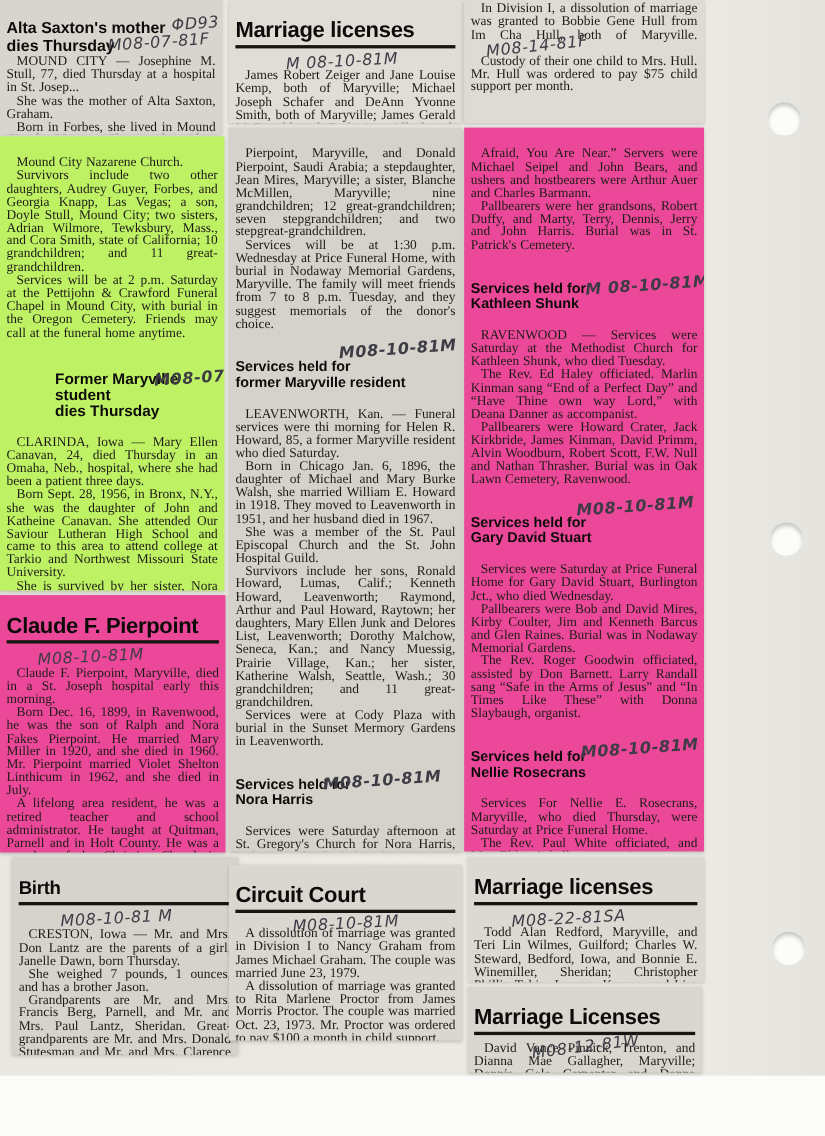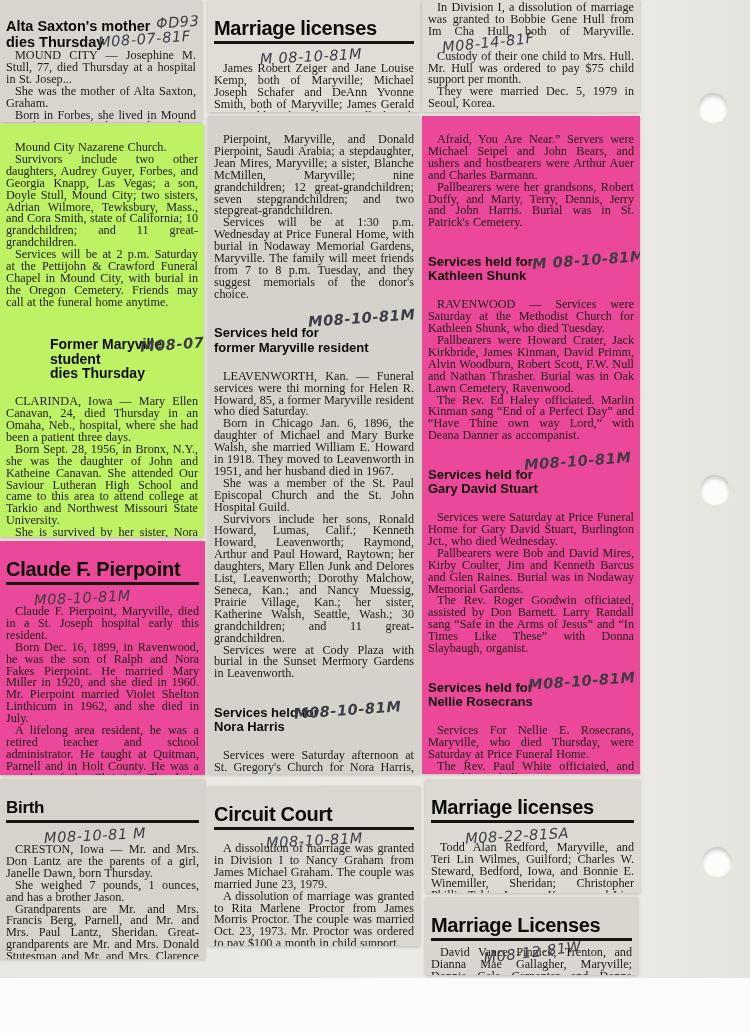--- a/index.html
+++ b/index.html
@@ -69,27 +69,27 @@
       <p class="para">She is survived by her sister, Nora Canavan, Clarinda.</p>
       <p class="para">Memorial services will be at 1 p.m. Saturday at Walker-Merrick Funeral Home, Clarinda.</p>
     </div>
 </div>
 
 <div class="clip" style="left:0;top:541px;width:205px;height:234px;background:#ec4899;">
   <div class="hl hl-lg">Claude F. Pierpoint</div>
   <div class="rule"></div>
   <span class="hand note-block" style="margin-left:28px;">M08-10-81M</span>
   <div>
-      <p class="para">Claude F. Pierpoint, Maryville, died in a St. Joseph hospital early this resident.</p>
+      <p class="para">Claude F. Pierpoint, Maryville, died in a St. Joseph hospital early this morning.</p>
       <p class="para">Born Dec. 16, 1899, in Ravenwood, he was the son of Ralph and Nora Fakes Pierpoint. He married Mary Miller in 1920, and she died in 1960. Mr. Pierpoint married Violet Shelton Linthicum in 1962, and she died in July.</p>
       <p class="para">A lifelong area resident, he was a retired teacher and school administrator. He taught at Quitman, Parnell and in Holt County. He was a member of the Christian Church in Maryville.</p>
     </div>
 </div>
 
-<div class="clip" style="left:0;top:779px;width:205px;height:180px;background:#d6d3cc;">
+<div class="clip" style="left:11px;top:779px;width:205px;height:180px;background:#d6d3cc;">
   <div class="hl hl-lg" style="font-size:17px;">Birth</div>
   <div class="rule"></div>
   <span class="hand note-block" style="margin-left:38px;">M08-10-81 M</span>
   <div>
       <p class="para">CRESTON, Iowa — Mr. and Mrs. Don Lantz are the parents of a girl, Janelle Dawn, born Thursday.</p>
       <p class="para">She weighed 7 pounds, 1 ounces, and has a brother Jason.</p>
       <p class="para">Grandparents are Mr. and Mrs. Francis Berg, Parnell, and Mr. and Mrs. Paul Lantz, Sheridan. Great-grandparents are Mr. and Mrs. Donald Stutesman and Mr. and Mrs. Clarence Berg, Parnell, and Ruth Kier, Grant City.</p>
     </div>
 </div>
 
@@ -140,38 +140,37 @@
     </div>
 </div>
 
 <div class="clip" style="left:422px;top:0;width:218px;height:112px;background:#dedbd4;padding-top:2px;">
   <p class="para">
     <span>In Division I, a dissolution of marriage was granted to Bobbie Gene Hull from Im Cha Hull, both of Maryville.</span>
     <span class="hand inline-note">M08-14-81F</span>
   </p>
   <div>
       <p class="para">Custody of their one child to Mrs. Hull. Mr. Hull was ordered to pay $75 child support per month.</p>
-      <p class="para">They were married Dec. 5, 1979 in Seoul, Korea.</p>
     </div>
 </div>
 
 <div class="clip" style="left:422px;top:116px;width:218px;height:658px;background:#ec4899;">
   <div>
       <p class="para">Afraid, You Are Near.” Servers were Michael Seipel and John Bears, and ushers and hostbearers were Arthur Auer and Charles Barmann.</p>
       <p class="para">Pallbearers were her grandsons, Robert Duffy, and Marty, Terry, Dennis, Jerry and John Harris. Burial was in St. Patrick's Cemetery.</p>
     </div>
   <div class="subhead">
     <span>Services held for
 Kathleen Shunk</span>
     <span class="hand note-abs" style="left:104px;top:13px;">M 08-10-81M</span>
   </div>
   <div>
       <p class="para">RAVENWOOD — Services were Saturday at the Methodist Church for Kathleen Shunk, who died Tuesday.</p>
+      <p class="para">The Rev. Ed Haley officiated. Marlin Kinman sang “End of a Perfect Day” and “Have Thine own way Lord,” with Deana Danner as accompanist.</p>
       <p class="para">Pallbearers were Howard Crater, Jack Kirkbride, James Kinman, David Primm, Alvin Woodburn, Robert Scott, F.W. Null and Nathan Thrasher. Burial was in Oak Lawn Cemetery, Ravenwood.</p>
-      <p class="para">The Rev. Ed Haley officiated. Marlin Kinman sang “End of a Perfect Day” and “Have Thine own way Lord,” with Deana Danner as accompanist.</p>
     </div>
   <div class="subhead">
     <span>Services held for
 Gary David Stuart</span>
     <span class="hand note-abs" style="left:96px;top:1px;">M08-10-81M</span>
   </div>
   <div>
       <p class="para">Services were Saturday at Price Funeral Home for Gary David Stuart, Burlington Jct., who died Wednesday.</p>
       <p class="para">Pallbearers were Bob and David Mires, Kirby Coulter, Jim and Kenneth Barcus and Glen Raines. Burial was in Nodaway Memorial Gardens.</p>
       <p class="para">The Rev. Roger Goodwin officiated, assisted by Don Barnett. Larry Randall sang “Safe in the Arms of Jesus” and “In Times Like These” with Donna Slaybaugh, organist.</p>

